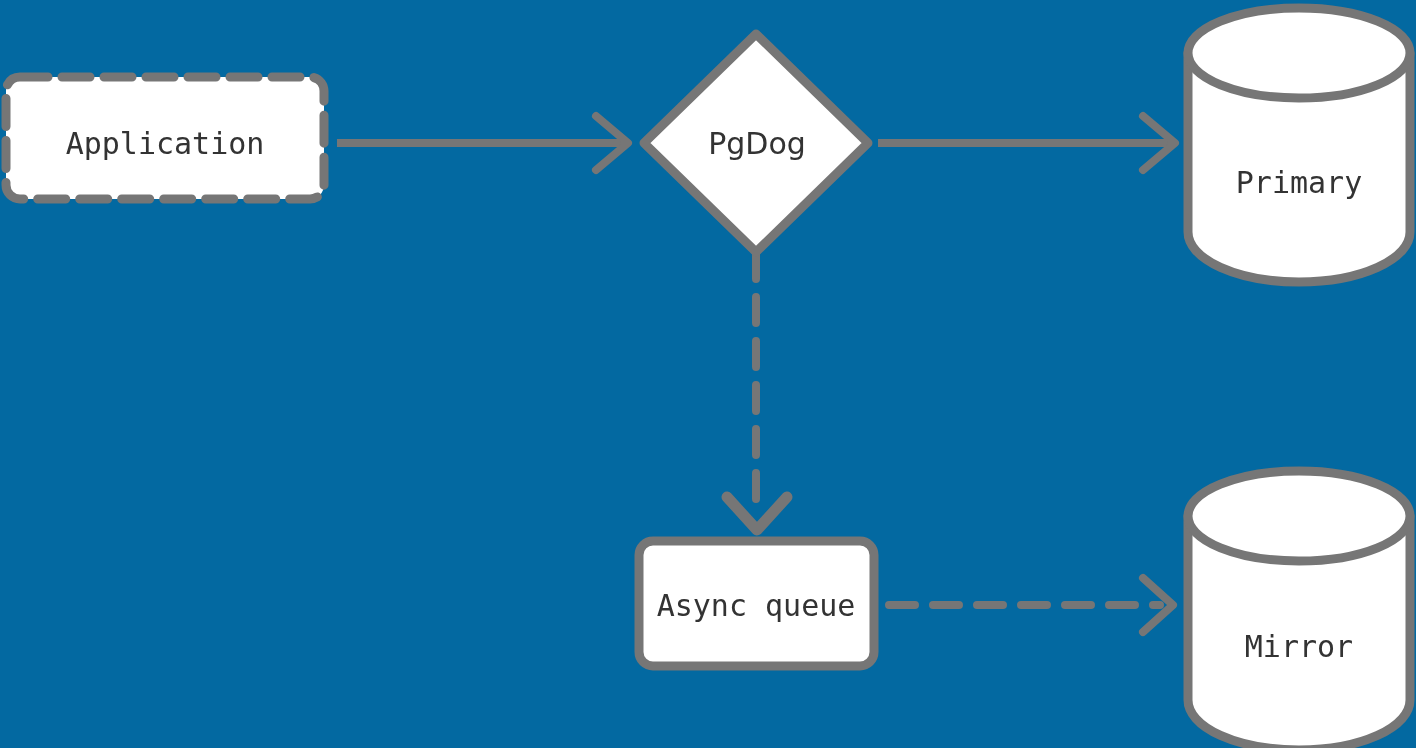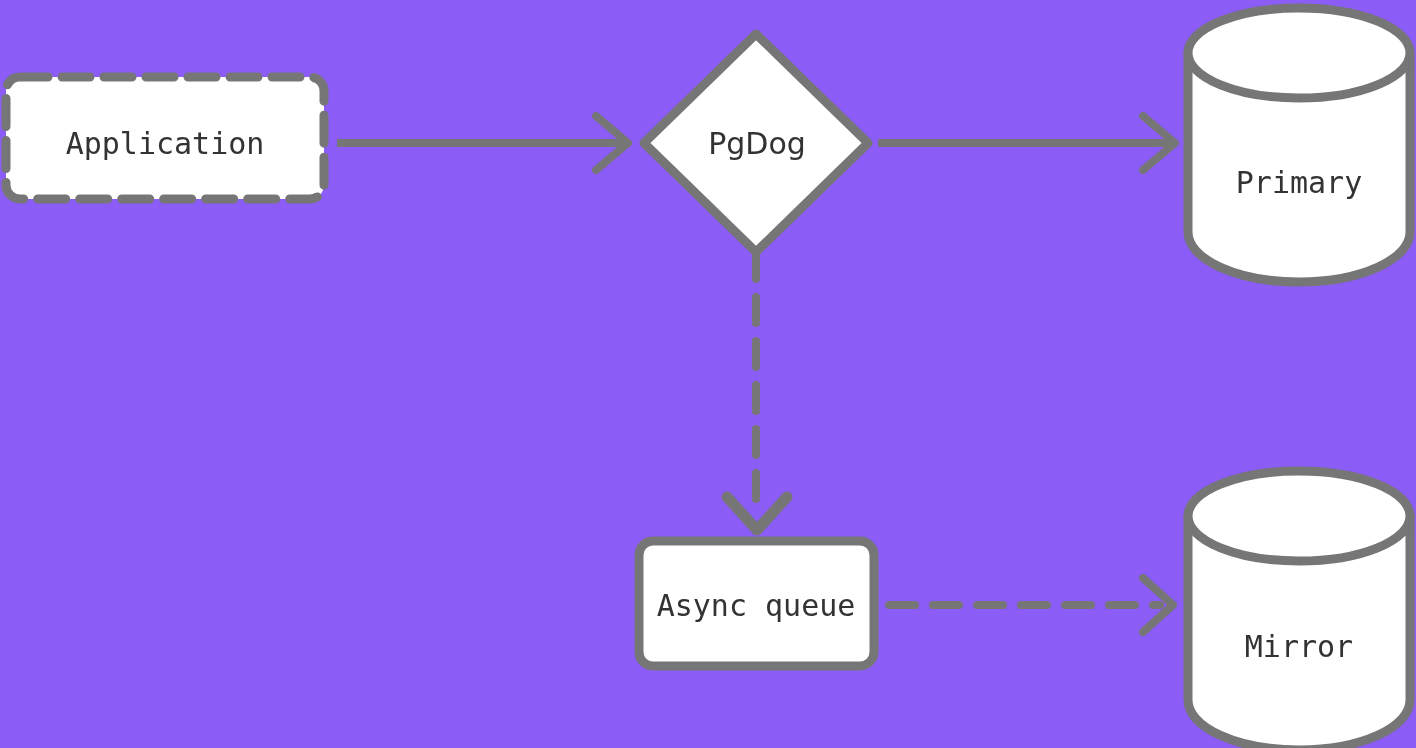--- a/index.html
+++ b/index.html
@@ -10,21 +10,21 @@
   body {
     width: 1416px;
     height: 748px;
     overflow: hidden;
     font-family: "DejaVu Sans Mono", monospace;
   }
   #diagram-root {
     position: relative;
     width: 1416px;
     height: 748px;
-    background: #8b5cf6;
+    background: #0369a1;
   }
   svg.diagram-canvas {
     display: block;
     width: 1416px;
     height: 748px;
   }
   .node-shape {
     fill: #ffffff;
     stroke: #767676;
     stroke-width: 9;

